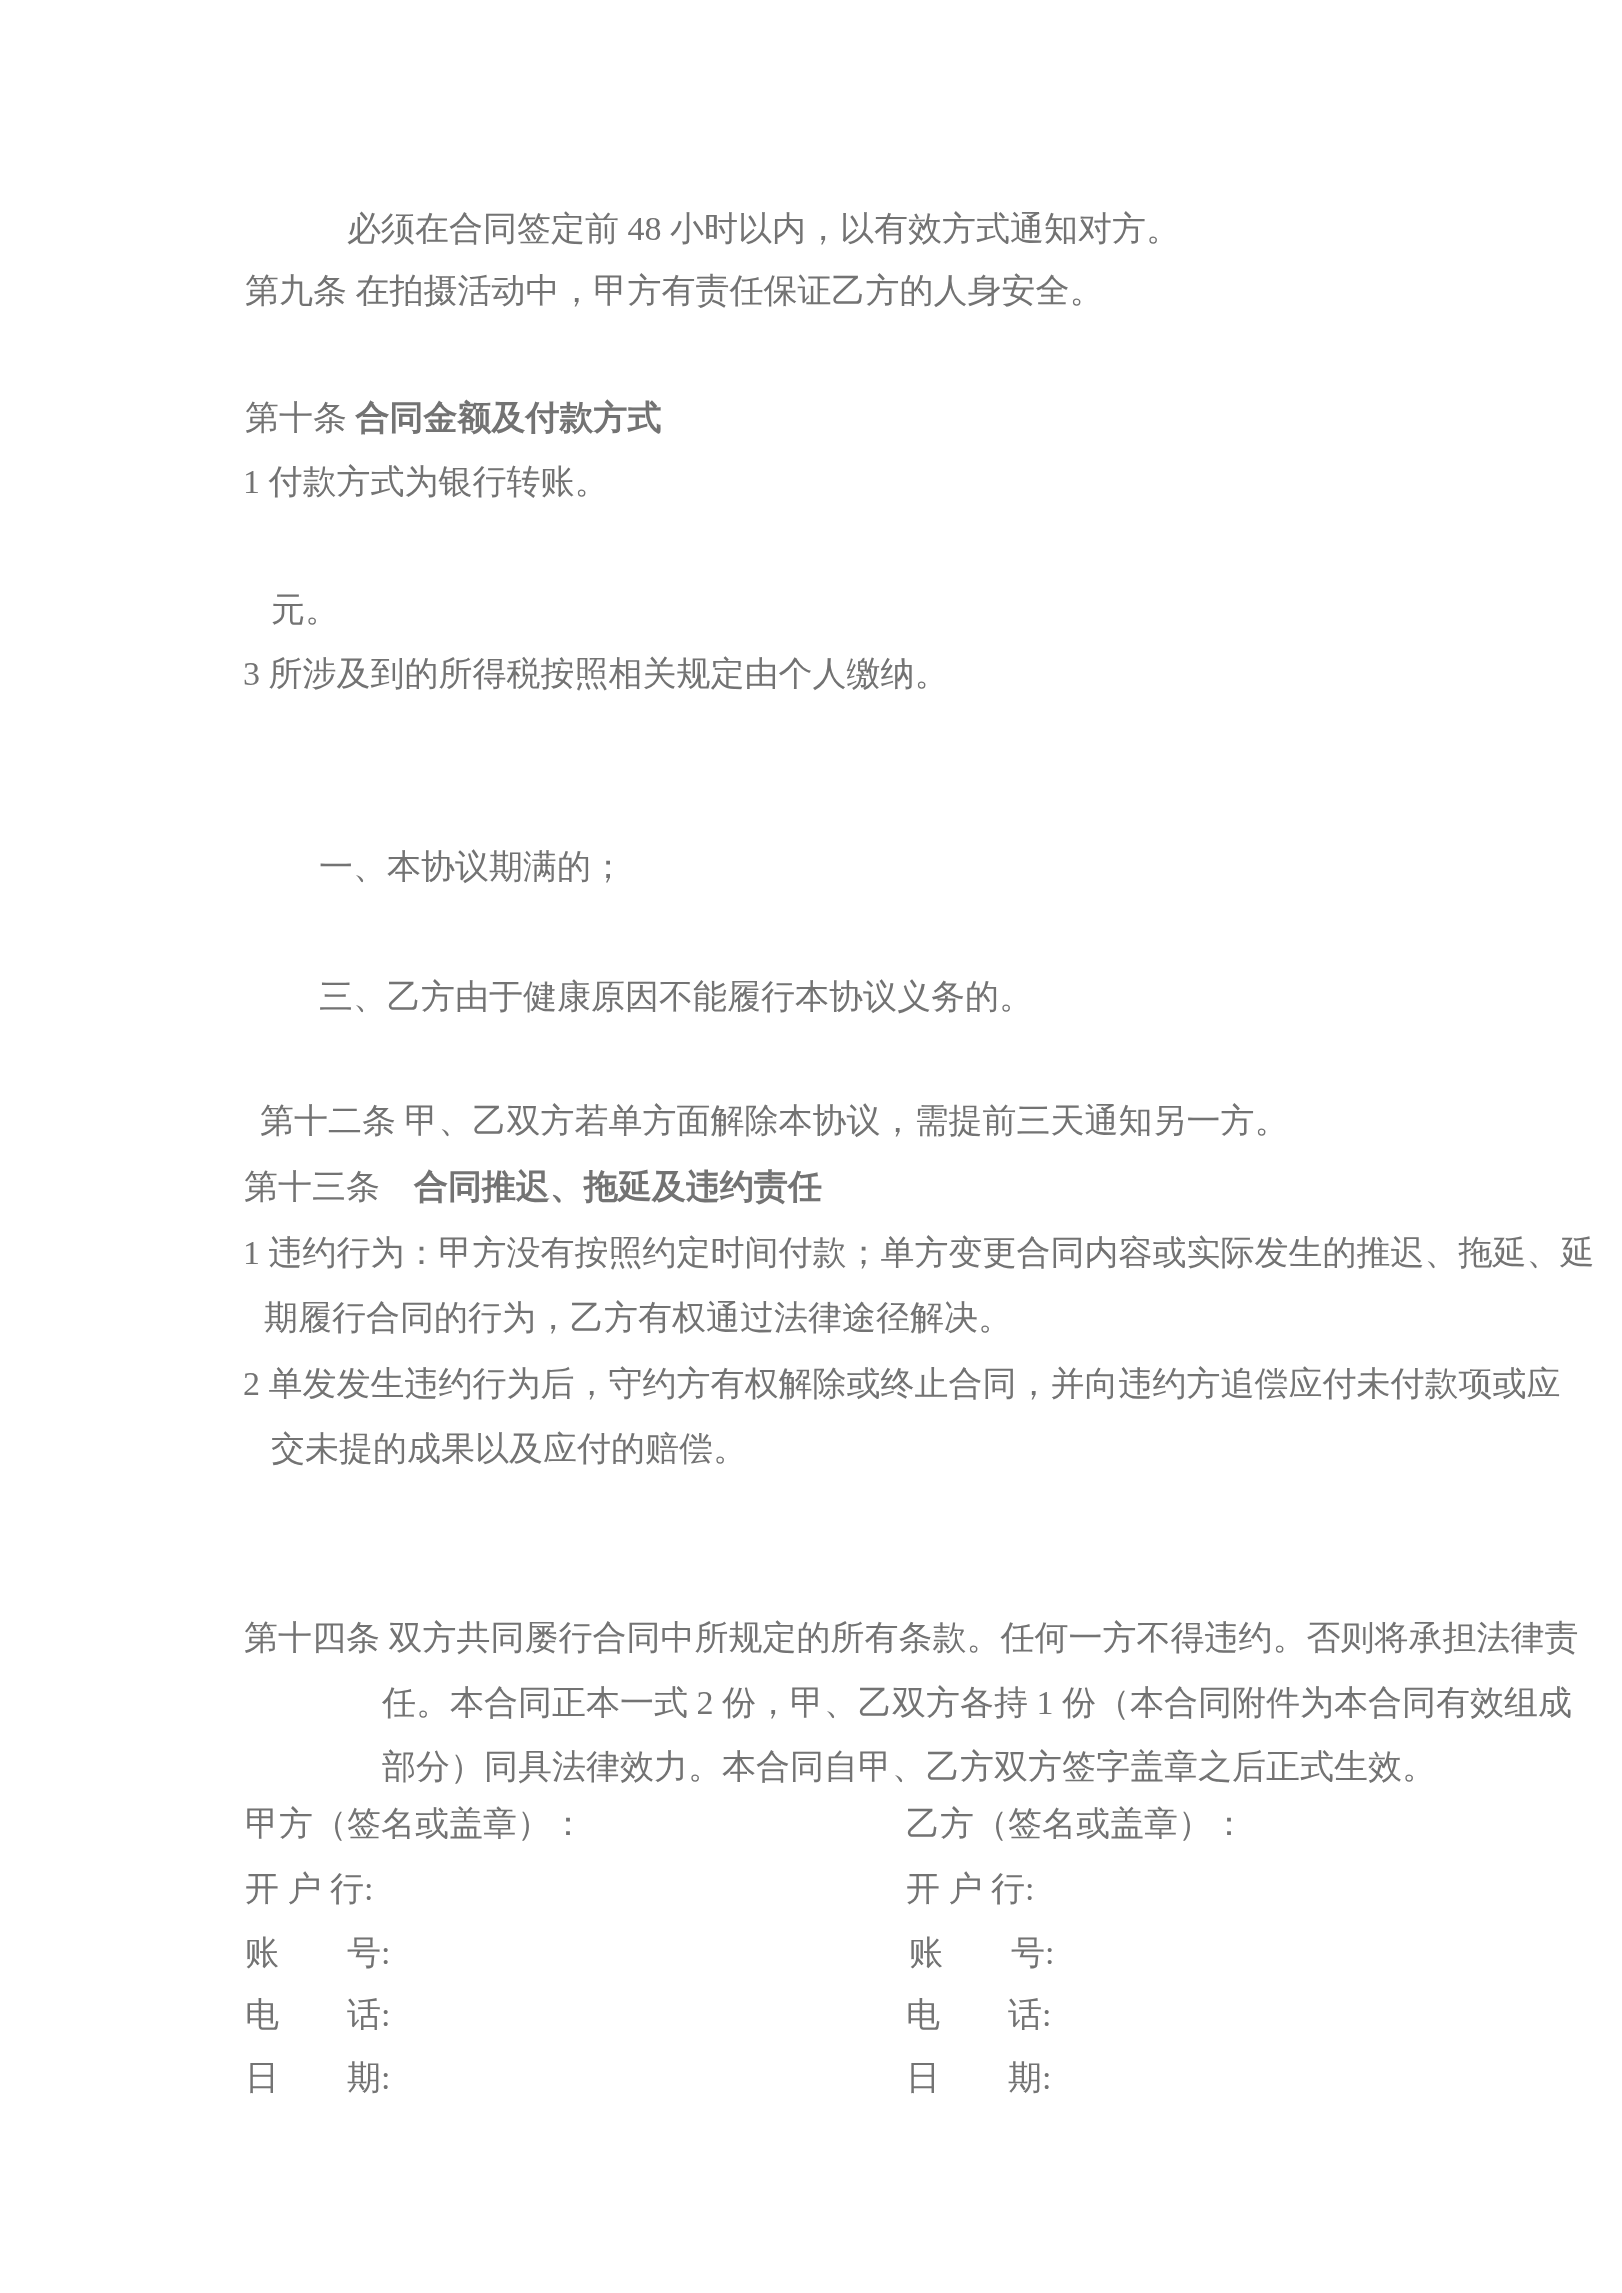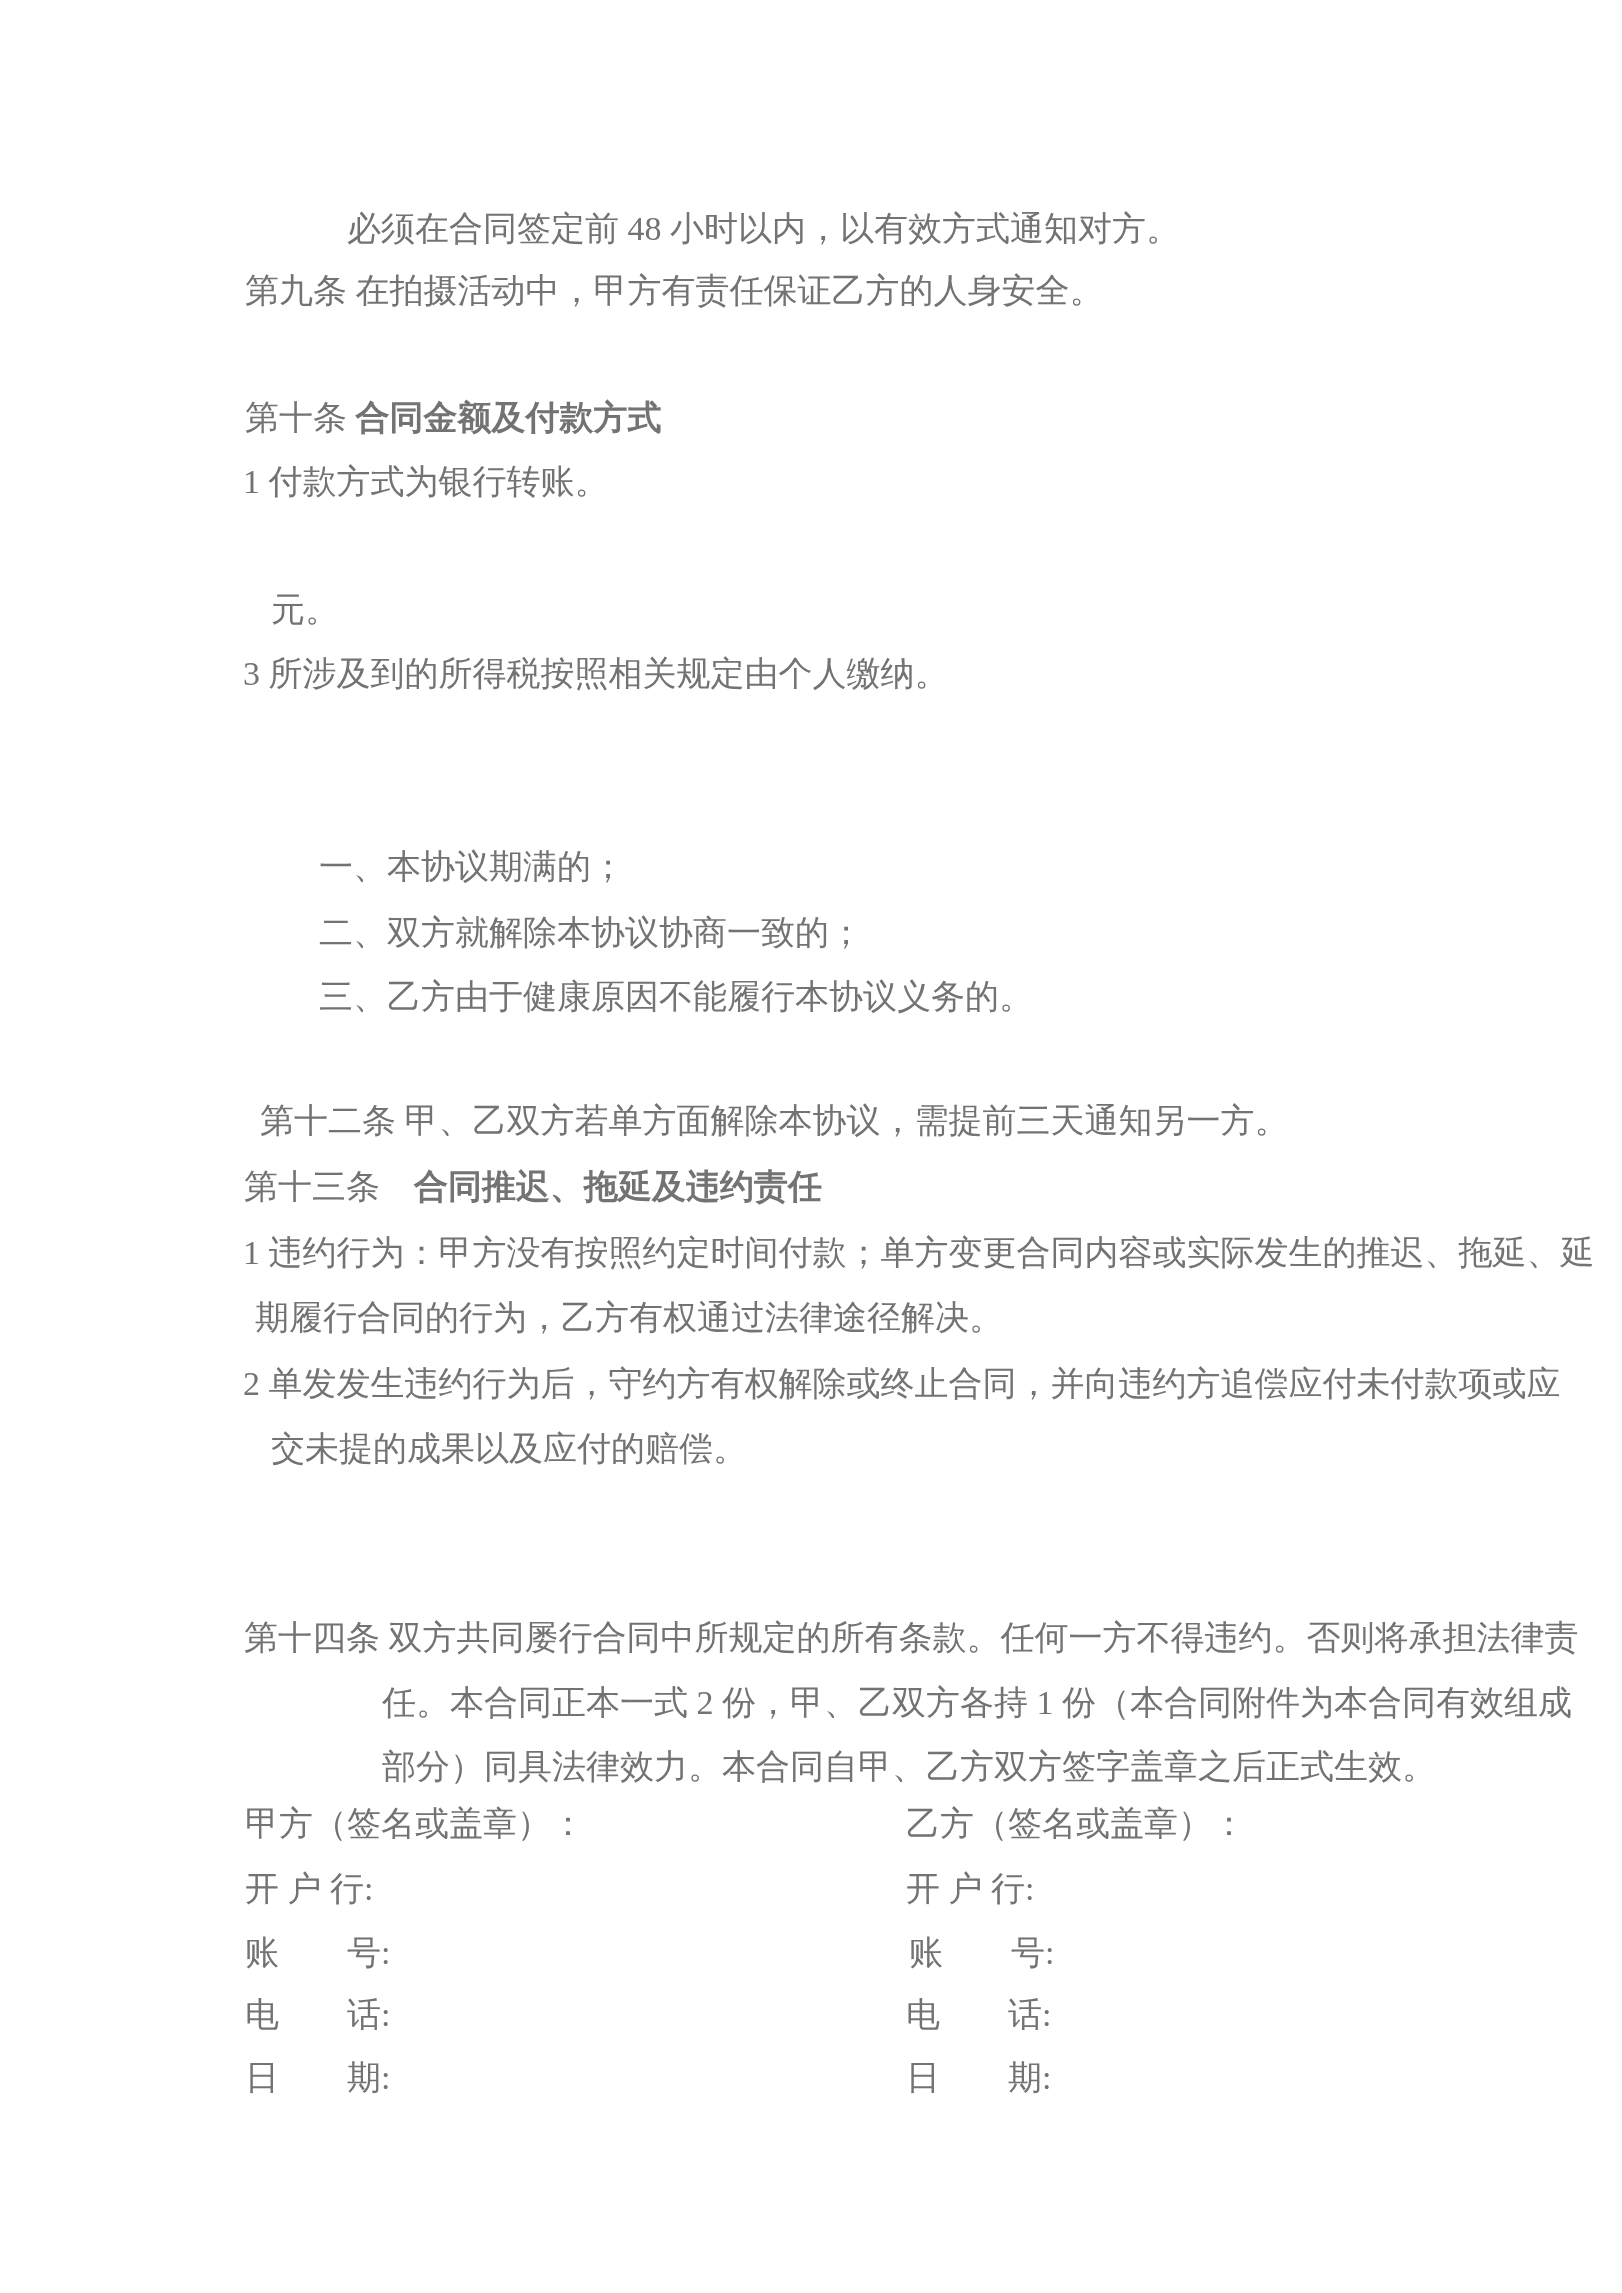--- a/index.html
+++ b/index.html
@@ -35,29 +35,28 @@
 
   <div class="ln" style="left:245px; top:273px;">第九条 在拍摄活动中，甲方有责任保证乙方的人身安全。</div>
 
   <div class="ln" style="left:245px; top:400px;"><span>第十条 </span><span class="b">合同金额及付款方式</span></div>
 
   <div class="ln" style="left:243px; top:464px;">1 付款方式为银行转账。</div>
   <div class="ln" style="left:271px; top:592px;">元。</div>
   <div class="ln" style="left:243px; top:656px;">3 所涉及到的所得税按照相关规定由个人缴纳。</div>
 
   <div class="ln" style="left:319px; top:849px;">一、本协议期满的；</div>
-  <div class="ln" style="left:319px; top:915px;">二、双方就解除本协议协商一致的；</div>
   <div class="ln" style="left:319px; top:979px;">三、乙方由于健康原因不能履行本协议义务的。</div>
 
   <div class="ln" style="left:244px; top:1103px;margin-left:16px;">第十二条 甲、乙双方若单方面解除本协议，需提前三天通知另一方。</div>
 
   <div class="ln" style="left:244px; top:1169px;"><span>第十三条　</span><span class="b">合同推迟、拖延及违约责任</span></div>
 
   <div class="ln" style="left:243px; top:1235px;">1 违约行为：甲方没有按照约定时间付款；单方变更合同内容或实际发生的推迟、拖延、延</div>
-  <div class="ln" style="left:255px; top:1300px;">期履行合同的行为，乙方有权通过法律途径解决。</div>
+  <div class="ln" style="left:264px; top:1300px;">期履行合同的行为，乙方有权通过法律途径解决。</div>
   <div class="ln" style="left:243px; top:1366px;">2 单发发生违约行为后，守约方有权解除或终止合同，并向违约方追偿应付未付款项或应</div>
   <div class="ln" style="left:271px; top:1431px;">交未提的成果以及应付的赔偿。</div>
 
   <div class="ln" style="left:244px; top:1620px;">第十四条 双方共同屡行合同中所规定的所有条款。任何一方不得违约。否则将承担法律责</div>
   <div class="ln" style="left:382px; top:1685px;">任。本合同正本一式 2 份，甲、乙双方各持 1 份（本合同附件为本合同有效组成</div>
   <div class="ln" style="left:382px; top:1749px;">部分）同具法律效力。本合同自甲、乙方双方签字盖章之后正式生效。</div>
 
   <div class="ln" style="left:245px; top:1806px;text-align:right;">甲方（签名或盖章）：</div>
   <div class="ln" style="left:245px; top:1871px;">开 户 行:</div>
   <div class="ln" style="left:245px; top:1935px;">账　　号:</div>

